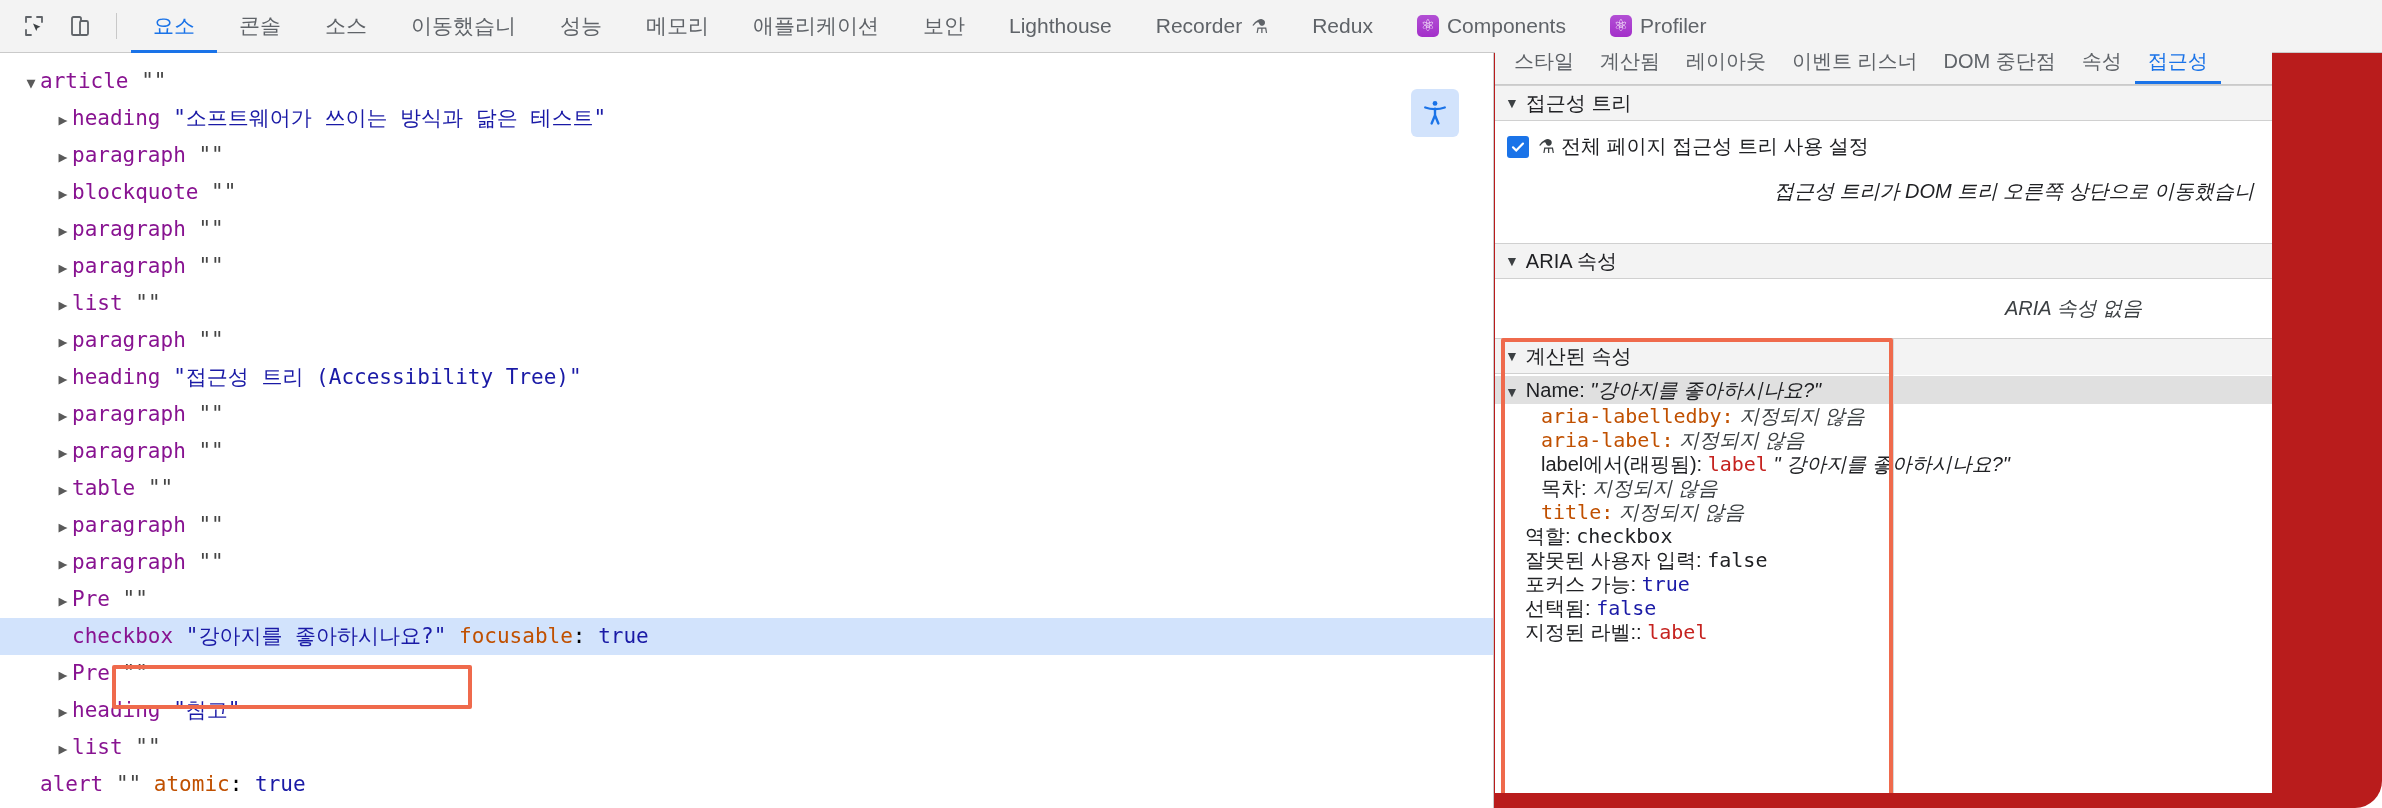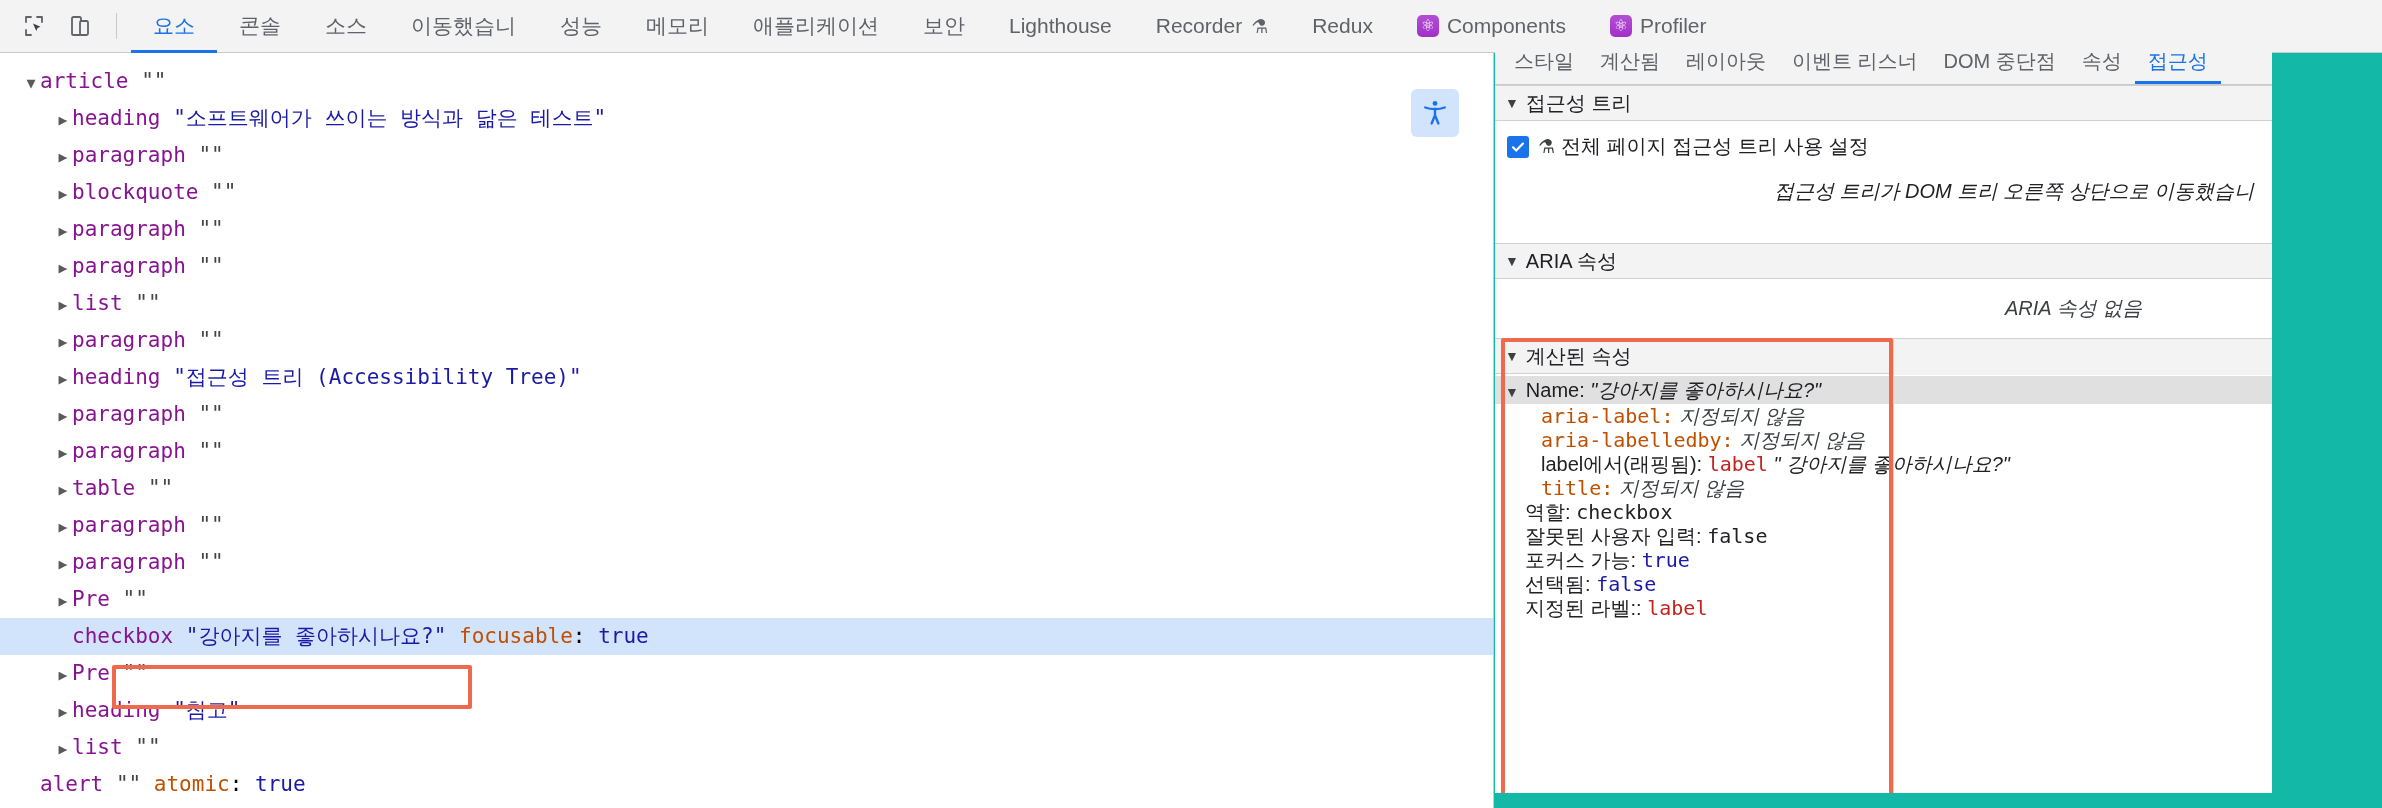--- a/index.html
+++ b/index.html
@@ -3,21 +3,21 @@
 <meta charset="utf-8">
 <style>
   * { box-sizing: border-box; }
   html, body {
     margin: 0; padding: 0;
     width: 2382px; height: 808px;
     background: #ffffff;
     font-family: "Liberation Sans", sans-serif;
     overflow: hidden;
   }
-  #root { position: relative; width: 2382px; height: 808px; background:#14b8a6; }
+  #root { position: relative; width: 2382px; height: 808px; background:#b91c1c;border-radius:27px; }
 
   
   .toolbar {
     position: absolute; top: 0; left: 0;
     width: 2382px; height: 53px;
     background: #f3f3f3;
     border-bottom: 1px solid #cacaca;
     display: flex; align-items: center;
   }
   .tb-icons { display: flex; align-items: center; padding-left: 14px; gap: 6px; }
@@ -327,23 +327,24 @@
     <div class="section-head">
       <span class="sh-twisty">▼</span>
       <span>계산된 속성</span>
     </div>
     <div class="comp-list">
       <div class="crow namerow">
         <span class="sh-twisty">▼</span><span class="k-plain">Name:</span>
         <span class="v-name">"강아지를 좋아하시나요?"</span>
       </div>
       <div id="comp-rows">
+          <div class="crow indent"><span class="k-mono">aria-labelledby:</span> <span class="v-italic">지정되지 않음</span></div>
           <div class="crow indent"><span class="k-mono">aria-label:</span> <span class="v-italic">지정되지 않음</span></div>
-          <div class="crow indent"><span class="k-mono">aria-labelledby:</span> <span class="v-italic">지정되지 않음</span></div>
           <div class="crow indent"><span class="k-plain">label에서(래핑됨):</span> <span class="v-mono-red">label</span> <span class="v-name">" 강아지를 좋아하시나요?"</span></div>
+          <div class="crow indent"><span class="k-plain">목차:</span> <span class="v-italic">지정되지 않음</span></div>
           <div class="crow indent"><span class="k-mono">title:</span> <span class="v-italic">지정되지 않음</span></div>
           <div class="crow"><span class="k-plain">역할:</span> <span class="v-mono-black">checkbox</span></div>
           <div class="crow"><span class="k-plain">잘못된 사용자 입력:</span> <span class="v-mono-black">false</span></div>
           <div class="crow"><span class="k-plain">포커스 가능:</span> <span class="v-mono-blue">true</span></div>
           <div class="crow"><span class="k-plain">선택됨:</span> <span class="v-mono-blue">false</span></div>
           <div class="crow"><span class="k-plain">지정된 라벨::</span> <span class="v-mono-red">label</span></div>
         </div>
     </div>
 
     <div class="rp-divider"></div>

